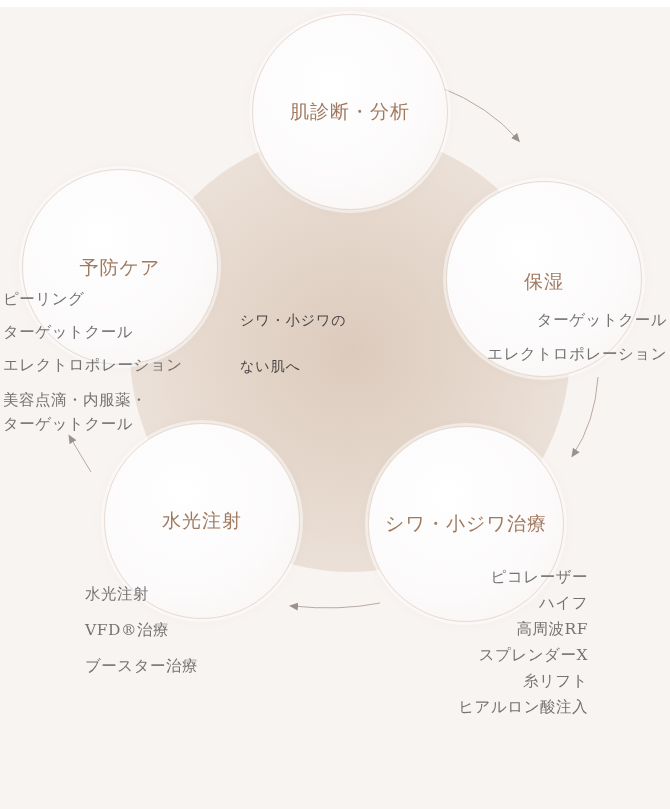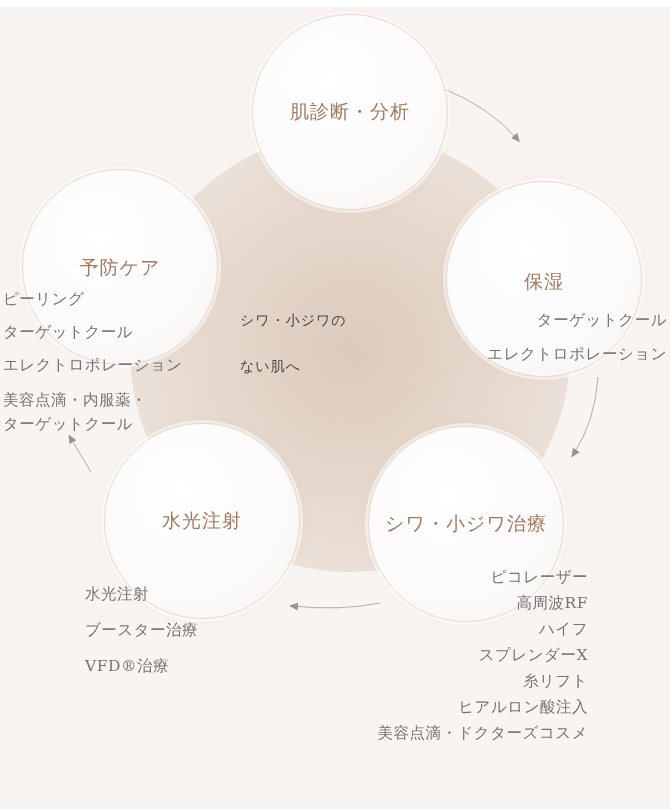--- a/index.html
+++ b/index.html
@@ -80,32 +80,31 @@
     <div class="node-label" style="top:98px;">予防ケア</div>
   </div>
 
   <div class="list" style="right:3px; top:296px; text-align:right; line-height:34px;">
     <div>ターゲットクール</div>
     <div>エレクトロポレーション</div>
   </div>
 
   <div class="list" style="right:82px; top:557px; text-align:right; line-height:26px;">
     <div>ピコレーザー</div>
+    <div>ハイフ</div>
     <div>高周波RF</div>
-    <div>ハイフ</div>
     <div>スプレンダーX</div>
     <div>糸リフト</div>
     <div>ヒアルロン酸注入</div>
-    <div>美容点滴・ドクターズコスメ</div>
   </div>
 
   <div class="list" style="left:85px; top:569px; line-height:36px;">
     <div>水光注射</div>
+    <div>VFD®治療</div>
     <div>ブースター治療</div>
-    <div>VFD®治療</div>
   </div>
 
   <div class="list" style="left:3px; top:276px; line-height:33px;">
     <div>ピーリング</div>
     <div>ターゲットクール</div>
     <div>エレクトロポレーション</div>
     <div style="line-height:24px; margin-top:6px;">
       <div>美容点滴・内服薬・</div>
       <div>ターゲットクール</div>
     </div>

